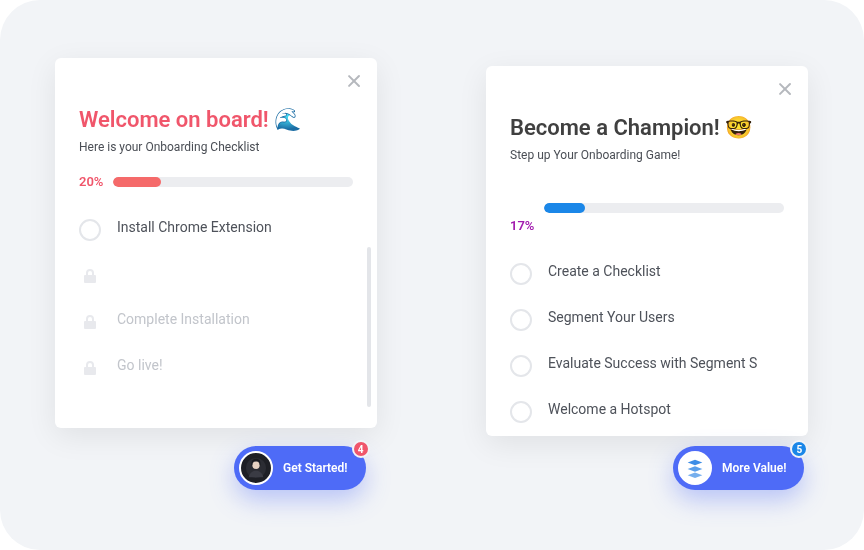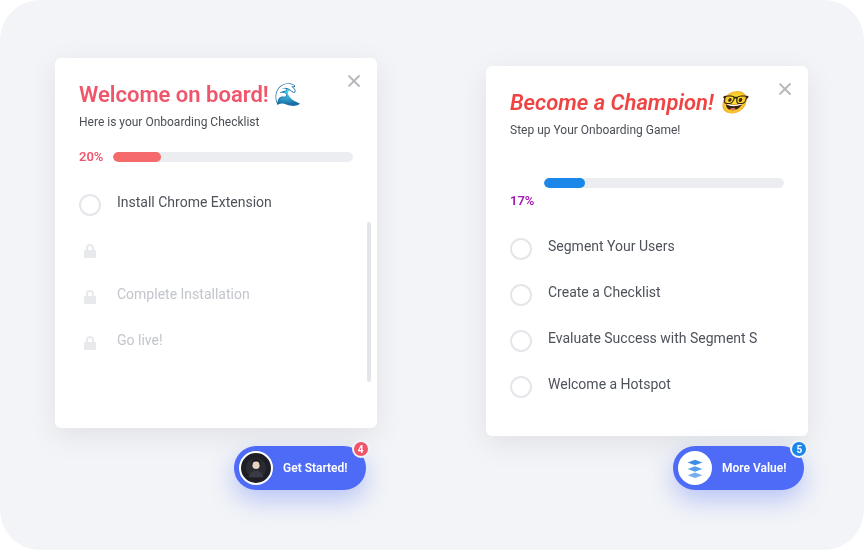--- a/index.html
+++ b/index.html
@@ -17,21 +17,21 @@
     border-radius: 40px;
     position: relative;
   }
   .card {
     position: absolute;
     width: 322px;
     height: 370px;
     background: #fff;
     border-radius: 6px;
     box-shadow: 0 8px 30px rgba(0,0,0,0.08);
-    padding: 8px 24px 16px 24px;
+    padding: 33px 24px 16px 24px;
   }
   .card-left { left: 55px; top: 58px; }
   .card-right { left: 486px; top: 66px; }
   .close {
     position: absolute;
     top: 14px;
     right: 14px;
     width: 18px;
     height: 18px;
     cursor: pointer;
@@ -51,21 +51,21 @@
   .close::after { transform: rotate(-45deg); }
   .title {
     font-size: 22px;
     font-weight: 600;
     margin-top: 16px;
     display: flex;
     align-items: center;
     gap: 6px;
   }
   .title.red { color: #f0566b; }
-  .title.blue { color: #ef4444; font-style: italic; }
+  .title.blue { color: #404040; }
   .subtitle {
     margin-top: 8px;
     font-size: 12px;
     color: #4a4e55;
   }
   .progress-row {
     display: flex;
     align-items: center;
     margin-top: 20px;
     gap: 10px;
@@ -237,25 +237,25 @@
     <div class="subtitle">Step up Your Onboarding Game!</div>
     <div class="progress-row">
       <div class="pct blue">17%</div>
       <div class="bar">
         <div class="bar-fill blue" style="width:17%"></div>
       </div>
     </div>
     <div class="list">
       <div class="item">
         <div class="circle"></div>
+        <div class="item-label">Create a Checklist</div>
+      </div>
+      <div class="item">
+        <div class="circle"></div>
         <div class="item-label">Segment Your Users</div>
-      </div>
-      <div class="item">
-        <div class="circle"></div>
-        <div class="item-label">Create a Checklist</div>
       </div>
       <div class="item">
         <div class="circle"></div>
         <div class="item-label">Evaluate Success with Segment S</div>
       </div>
       <div class="item">
         <div class="circle"></div>
         <div class="item-label">Welcome a Hotspot</div>
       </div>
     </div>

